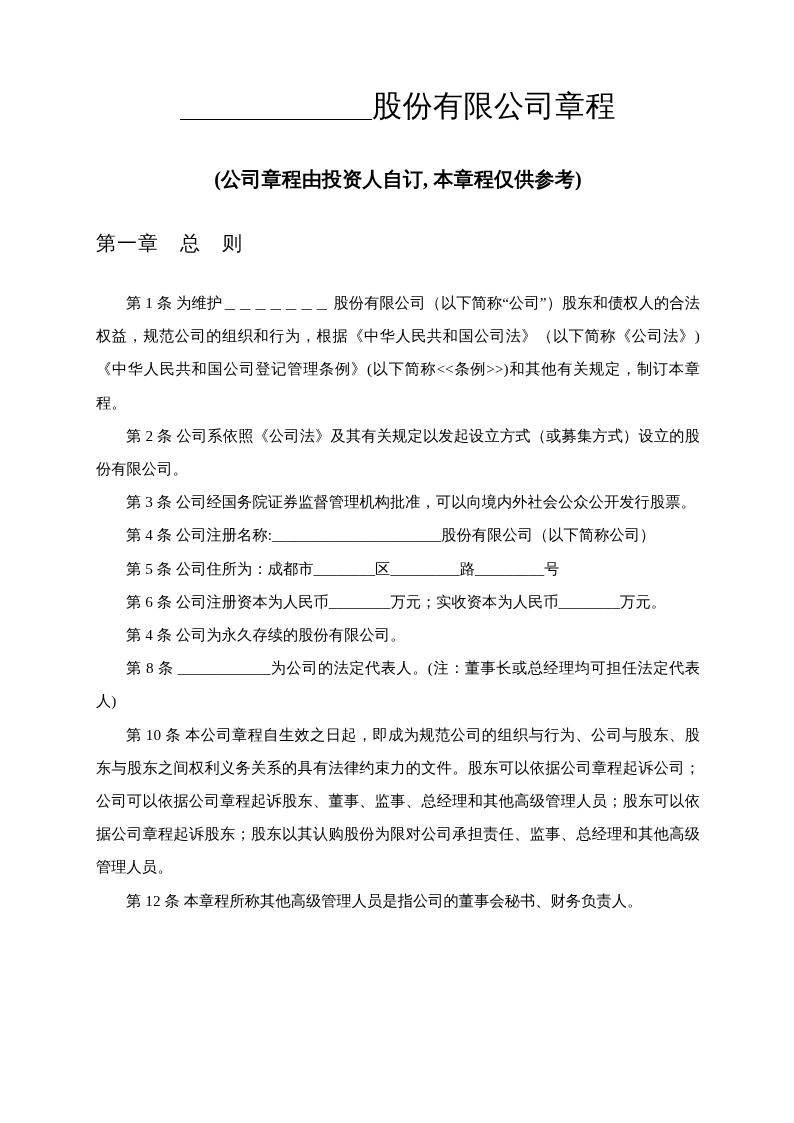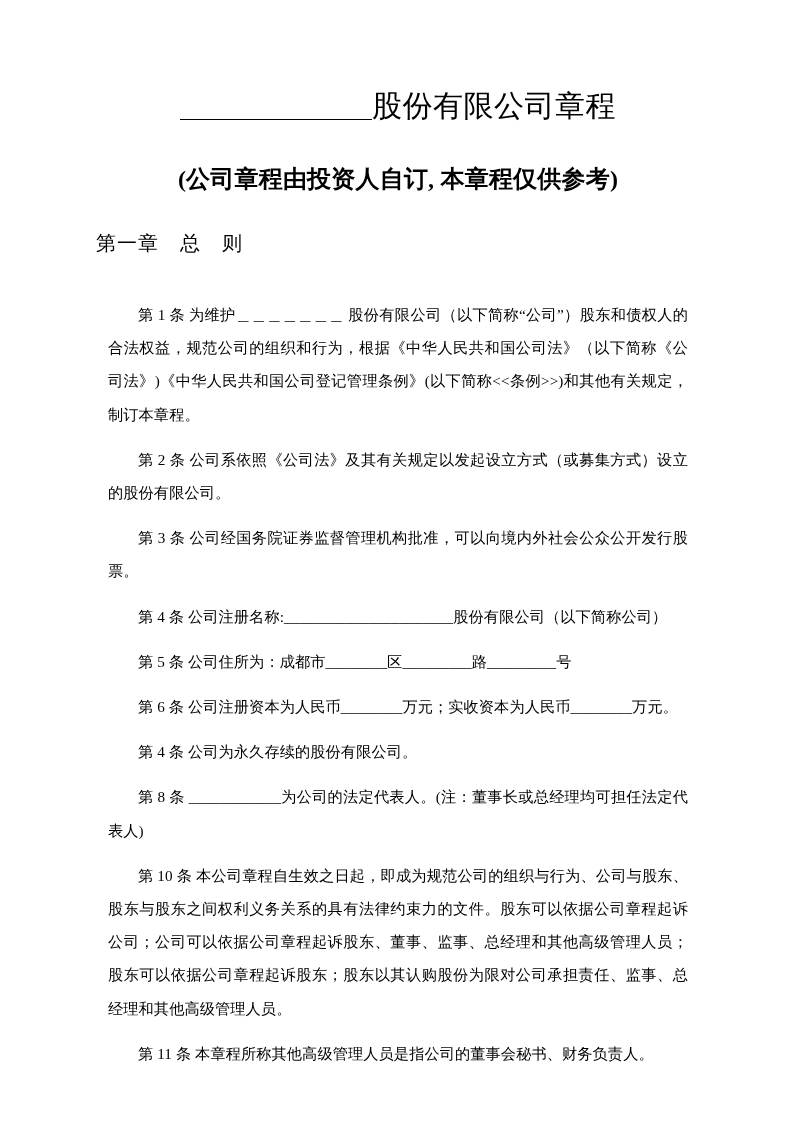--- a/index.html
+++ b/index.html
@@ -45,21 +45,21 @@
     vertical-align: -4px;
   }
 
   
   .doc-subtitle {
     margin: 0;
     padding-top: 40px;
     text-align: center;
     font-family: "Liberation Serif", "DejaVu Serif", serif;
     font-weight: bold;
-    font-size: 24px;
+    font-size: 20px;
     line-height: 26px;
     letter-spacing: 0.2px;
   }
 
   
   .chapter-heading {
     margin: 0;
     padding-top: 36px;
     text-align: left;
     font-family: "DejaVu Sans", "Liberation Sans", sans-serif;
@@ -67,21 +67,21 @@
     font-weight: 400;
     line-height: 30px;
     letter-spacing: 1px;
   }
 
   
   .articles {
     padding-top: 28px;
   }
   .article {
-    margin: 12px;
+    margin: 0;
     font-size: 15.2px;
     line-height: 33.2px;
     text-align: justify;
     text-justify: inter-ideograph;
     text-indent: 30px;
     letter-spacing: 0.1px;
     word-break: break-all;
   }
   .article .lbl {
     white-space: nowrap;
@@ -143,19 +143,19 @@
         <span>____________为公司的法定代表人。(注：董事长或总经理均可担任法定代表人)</span>
       </p>
 
 
       <p class="article">
         <span class="lbl">第 10 条</span>
         <span>本公司章程自生效之日起，即成为规范公司的组织与行为、公司与股东、股东与股东之间权利义务关系的具有法律约束力的文件。股东可以依据公司章程起诉公司；公司可以依据公司章程起诉股东、董事、监事、总经理和其他高级管理人员；股东可以依据公司章程起诉股东；股东以其认购股份为限对公司承担责任、监事、总经理和其他高级管理人员。</span>
       </p>
 
       <p class="article">
-        <span class="lbl">第 11 条</span>
+        <span class="lbl">第 12 条</span>
         <span>本章程所称其他高级管理人员是指公司的董事会秘书、财务负责人。</span>
       </p>
 
     </div>
   </div>
 </div>
 
 </body></html>

